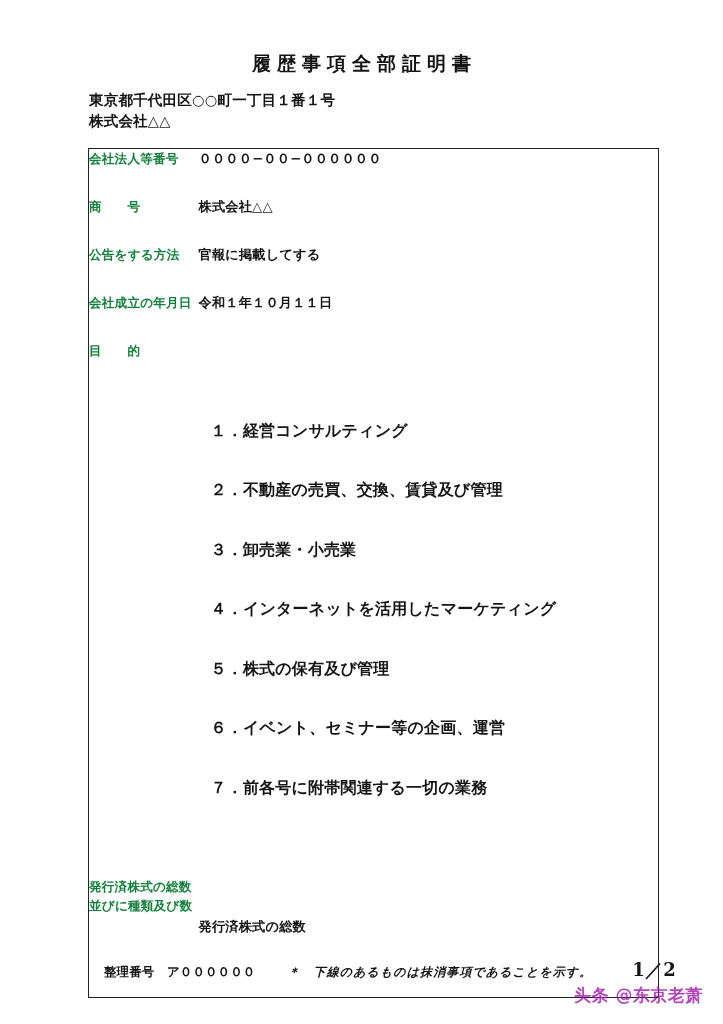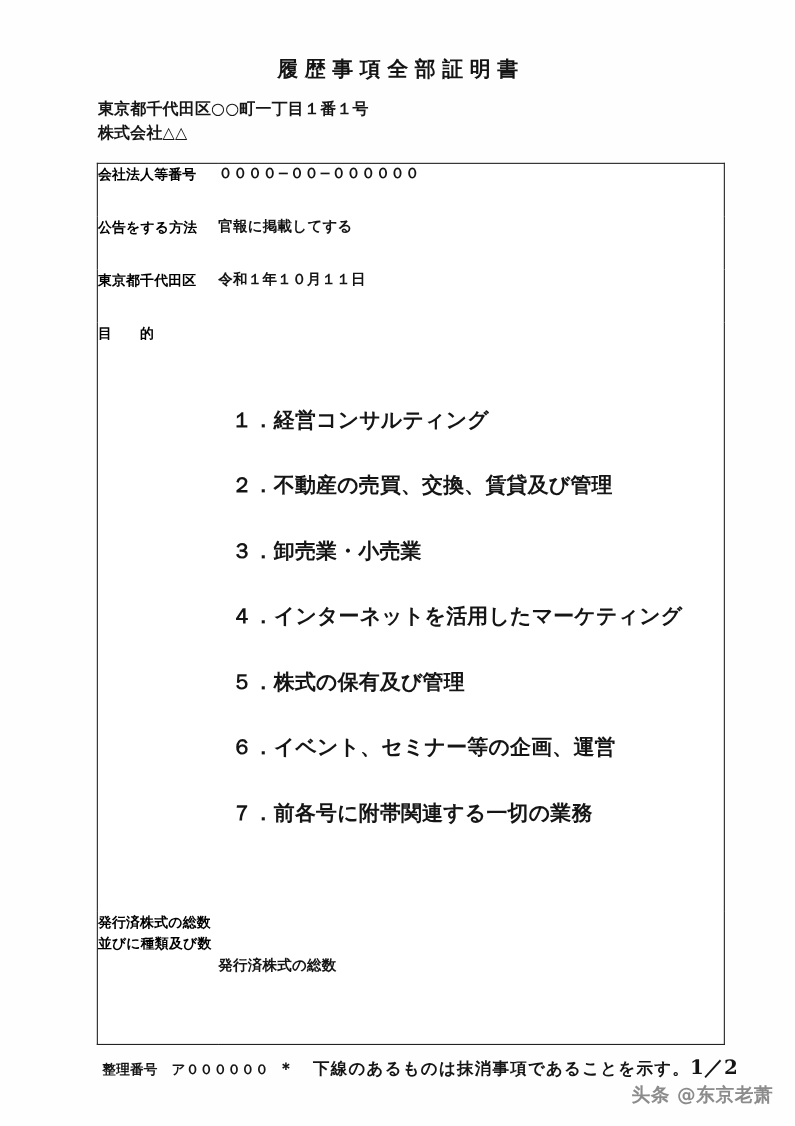--- a/index.html
+++ b/index.html
@@ -72,21 +72,21 @@
 
   .cell-label {
     border-right: 1.3px solid #232323;
     border-bottom: 1.1px solid #2b2b2b;
     padding: 9px 0 9px 10px;
     font-size: 12.6px;
     font-weight: 700;
     line-height: 19px;
     letter-spacing: 0.2px;
     white-space: pre;
-    color: #000000;
+    color: #15803d;
   }
   .cell-value {
     border-bottom: 1.1px solid #2b2b2b;
     padding: 9px 10px 9px 16px;
     font-size: 13.2px;
     font-weight: 700;
     line-height: 20px;
     letter-spacing: 0.2px;
     white-space: pre-wrap;
     color: #151515;
@@ -98,65 +98,66 @@
   .h139 { height: 139px; }
   .h45  { height: 45px; }
 
   
   .purpose-list {
     margin: 0;
     padding: 0;
     list-style: none;
   }
   .purpose-list li {
-    font-size: 19px;
+    font-size: 16px;
     font-weight: 700;
     line-height: 19.5px;
     letter-spacing: 0.2px;
     white-space: pre;
     padding-left: 12px;
   }
 
   .value-line { white-space: pre; display: block; }
 
   
   .footer {
     position: absolute;
-    left: 93px;
+    left: 104px;
     top: 958px;
     width: 572px;
     font-size: 12.4px;
     font-weight: 700;
     letter-spacing: 0.2px;
     color: #151515;
     display: flex;
     align-items: baseline;
   }
   .footer .f-ref { white-space: pre; }
   .footer .f-note {
     white-space: pre;
-    margin-left: 8px;
-    font-size: 15px;
+    margin-left: 32px;
+    font-size: 12px;
     letter-spacing: 1.1px;
     font-weight: 700;
+    font-style: italic;
   }
   .footer .f-page {
     margin-left: auto;
     white-space: pre;
     font-size: 18px;
   }
 
   .watermark {
     position: absolute;
     right: 20px;
     top: 984px;
     font-family: "DejaVu Sans", "Liberation Sans", sans-serif;
     font-size: 17px;
     font-weight: 700;
-    color: #737373;
+    color: #a21caf;
     opacity: 0.82;
     white-space: pre;
     letter-spacing: 0.5px;
   }
 </style>
 </head>
 <body>
 
 <div class="page">
 
@@ -172,29 +173,33 @@
       <col class="c-label">
       <col class="c-value">
     </colgroup>
     <tbody>
 
       <tr class="h48">
         <td class="cell-label">会社法人等番号</td>
         <td class="cell-value">００００−００−００００００</td>
       </tr>
 
+      <tr class="h48">
+        <td class="cell-label">商　　号</td>
+        <td class="cell-value">株式会社△△</td>
+      </tr>
 
 
       <tr class="h48">
         <td class="cell-label">公告をする方法</td>
         <td class="cell-value">官報に掲載してする</td>
       </tr>
 
       <tr class="h48">
-        <td class="cell-label">東京都千代田区</td>
+        <td class="cell-label">会社成立の年月日</td>
         <td class="cell-value">令和１年１０月１１日</td>
       </tr>
 
       <tr class="h139">
         <td class="cell-label">目　　的</td>
         <td class="cell-value">
           <ul class="purpose-list">
             <li>１．経営コンサルティング</li>
             <li>２．不動産の売買、交換、賃貸及び管理</li>
             <li>３．卸売業・小売業</li>

